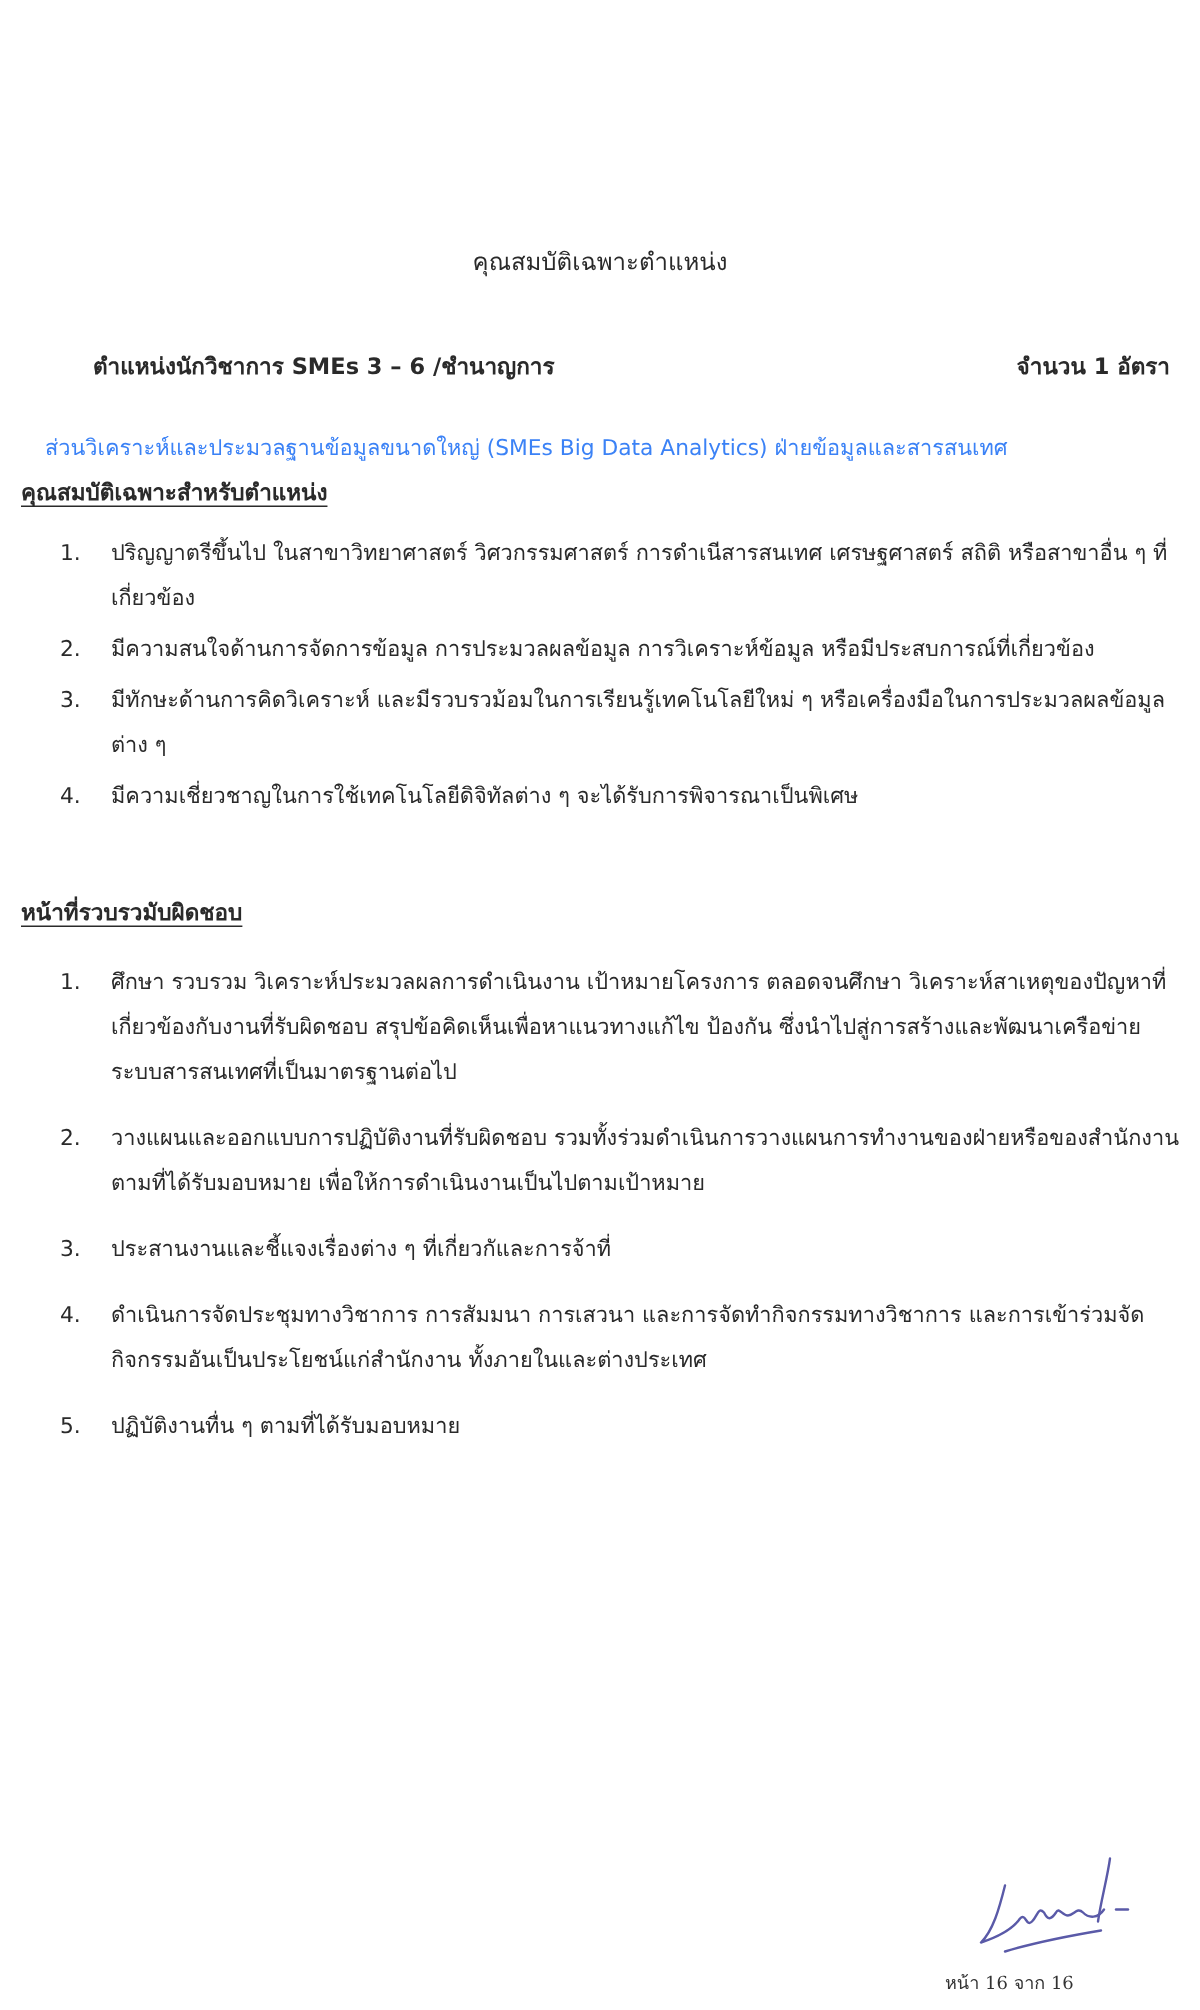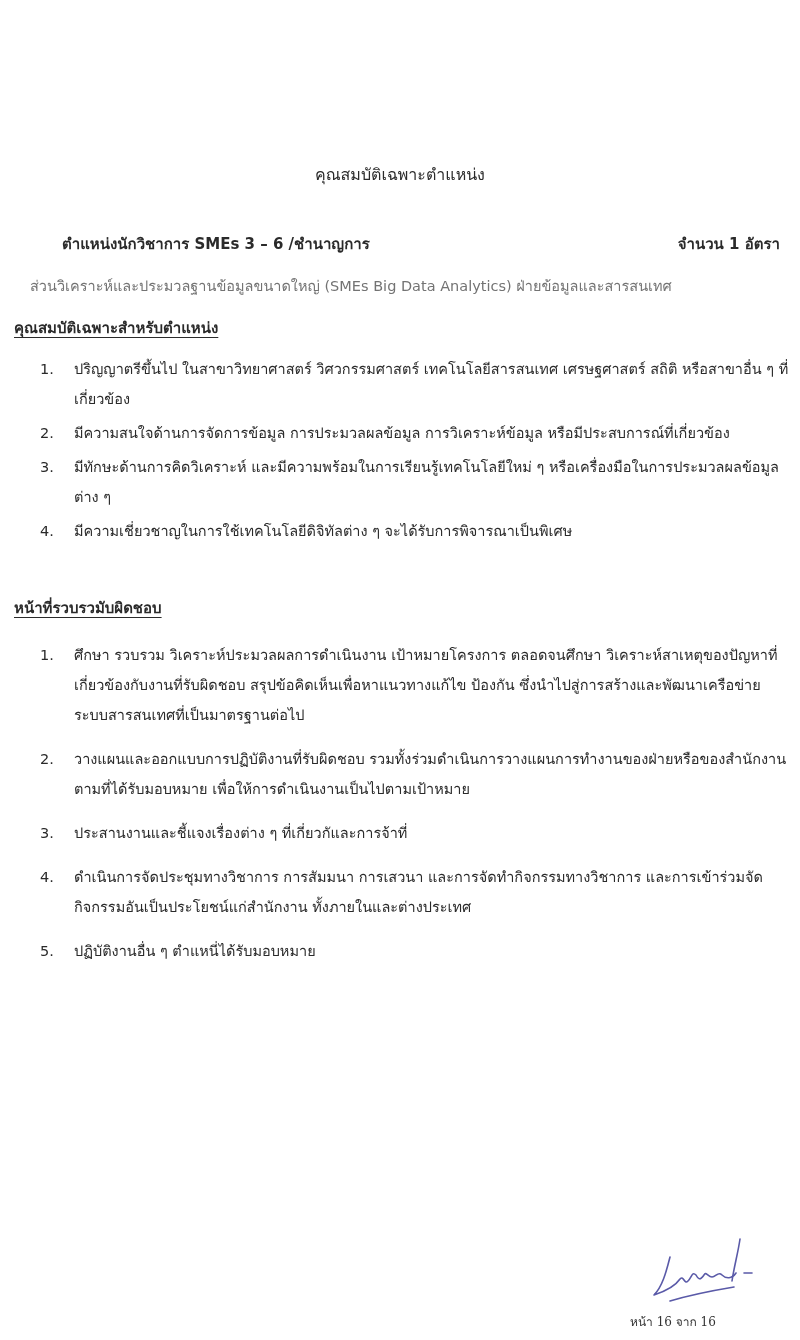--- a/index.html
+++ b/index.html
@@ -5,21 +5,21 @@
   html, body { margin: 0; padding: 0; background: #ffffff; }
   body {
     width: 800px; height: 1340px; position: relative; overflow: hidden;
     font-family: "DejaVu Sans", "Liberation Sans", sans-serif;
     color: #2a2a2a;
   }
   .abs { position: absolute; white-space: nowrap; }
   .title { left: 0; width: 800px; top: 162px; text-align: center; font-size: 16px; }
   .pos-title { left: 14px; top: 232px; font-size: 15px; font-weight: bold; margin-left: 48px; }
   .count { right: 20px; top: 232px; font-size: 15px; font-weight: bold; text-align: right; }
-  .division { left: 30px; top: 274px; font-size: 14.5px; color: #737373; }
+  .division { left: 30px; top: 286px; font-size: 14.5px; color: #3b82f6; }
   .section-heading { left: 14px; font-size: 15px; font-weight: bold; text-decoration: underline; text-underline-offset: 4px; }
   .list { position: absolute; left: 40px; width: 752px; margin: 0; padding: 0; list-style: none; font-size: 14.5px; }
   .list li { position: relative; padding-left: 34px; line-height: 30px; white-space: normal; }
   .list li .num { position: absolute; left: 0; top: 0; }
   .list li .text { display: block; }
   .qual li { margin-bottom: 4px; }
   .duty li { margin-bottom: 14px; line-height: 30px; }
   .signature { left: 640px; top: 1235px; }
   .page-number { left: 630px; top: 1312px; font-size: 12px; font-family: "DejaVu Serif", serif; color: #333; }
 </style>
@@ -31,29 +31,29 @@
 <div class="abs pos-title">ตำแหน่งนักวิชาการ SMEs 3 – 6 /ชำนาญการ</div>
 <div class="abs count">จำนวน 1 อัตรา</div>
 
 <div class="abs division">ส่วนวิเคราะห์และประมวลฐานข้อมูลขนาดใหญ่ (SMEs Big Data Analytics) ฝ่ายข้อมูลและสารสนเทศ</div>
 
 <div class="abs section-heading" style="top:316px;text-align:right;">คุณสมบัติเฉพาะสำหรับตำแหน่ง</div>
 
 <ol class="list qual" style="top:354px;">
   <li>
     <span class="num">1.</span>
-    <span class="text">ปริญญาตรีขึ้นไป ในสาขาวิทยาศาสตร์ วิศวกรรมศาสตร์ เทคโนโลยีสารสนเทศ เศรษฐศาสตร์ สถิติ หรือสาขาอื่น ๆ ที่เกี่ยวข้อง</span>
+    <span class="text">ปริญญาตรีขึ้นไป ในสาขาวิทยาศาสตร์ วิศวกรรมศาสตร์ การดำเนีสารสนเทศ เศรษฐศาสตร์ สถิติ หรือสาขาอื่น ๆ ที่เกี่ยวข้อง</span>
   </li>
   <li>
     <span class="num">2.</span>
     <span class="text">มีความสนใจด้านการจัดการข้อมูล การประมวลผลข้อมูล การวิเคราะห์ข้อมูล หรือมีประสบการณ์ที่เกี่ยวข้อง</span>
   </li>
   <li>
     <span class="num">3.</span>
-    <span class="text">มีทักษะด้านการคิดวิเคราะห์ และมีความพร้อมในการเรียนรู้เทคโนโลยีใหม่ ๆ หรือเครื่องมือในการประมวลผลข้อมูลต่าง ๆ</span>
+    <span class="text">มีทักษะด้านการคิดวิเคราะห์ และมีรวบรวม้อมในการเรียนรู้เทคโนโลยีใหม่ ๆ หรือเครื่องมือในการประมวลผลข้อมูลต่าง ๆ</span>
   </li>
   <li>
     <span class="num">4.</span>
     <span class="text">มีความเชี่ยวชาญในการใช้เทคโนโลยีดิจิทัลต่าง ๆ จะได้รับการพิจารณาเป็นพิเศษ</span>
   </li>
 </ol>
 
 <div class="abs section-heading" style="top:596px;">หน้าที่รวบรวมับผิดชอบ</div>
 
 <ol class="list duty" style="top:640px;">
@@ -68,21 +68,21 @@
   <li>
     <span class="num">3.</span>
     <span class="text">ประสานงานและชี้แจงเรื่องต่าง ๆ ที่เกี่ยวกัและการจ้าที่</span>
   </li>
   <li>
     <span class="num">4.</span>
     <span class="text">ดำเนินการจัดประชุมทางวิชาการ การสัมมนา การเสวนา และการจัดทำกิจกรรมทางวิชาการ และการเข้าร่วมจัดกิจกรรมอันเป็นประโยชน์แก่สำนักงาน ทั้งภายในและต่างประเทศ</span>
   </li>
   <li>
     <span class="num">5.</span>
-    <span class="text">ปฏิบัติงานอื่น ๆ ตำแหนี่ได้รับมอบหมาย</span>
+    <span class="text">ปฏิบัติงานทื่น ๆ ตามที่ได้รับมอบหมาย</span>
   </li>
 </ol>
 
 <div class="abs signature">
   <svg width="130" height="75" viewBox="0 0 130 75">
     <g fill="none" stroke="#5a5aa8" stroke-width="1.6" stroke-linecap="round" stroke-linejoin="round">
       <path d="M30 22 C26 38, 22 52, 14 60 C26 56, 36 50, 40 44 C44 40, 44 50, 48 46 C52 42, 52 36, 56 40 C58 44, 60 46, 64 40 C66 36, 68 42, 72 42 C76 42, 78 36, 82 40 C86 44, 92 44, 96 38"></path>
       <path d="M100 4 C98 18, 94 32, 92 46"></path>
       <path d="M30 66 C50 60, 70 56, 94 52"></path>
       <path d="M104 38 L112 38"></path>

